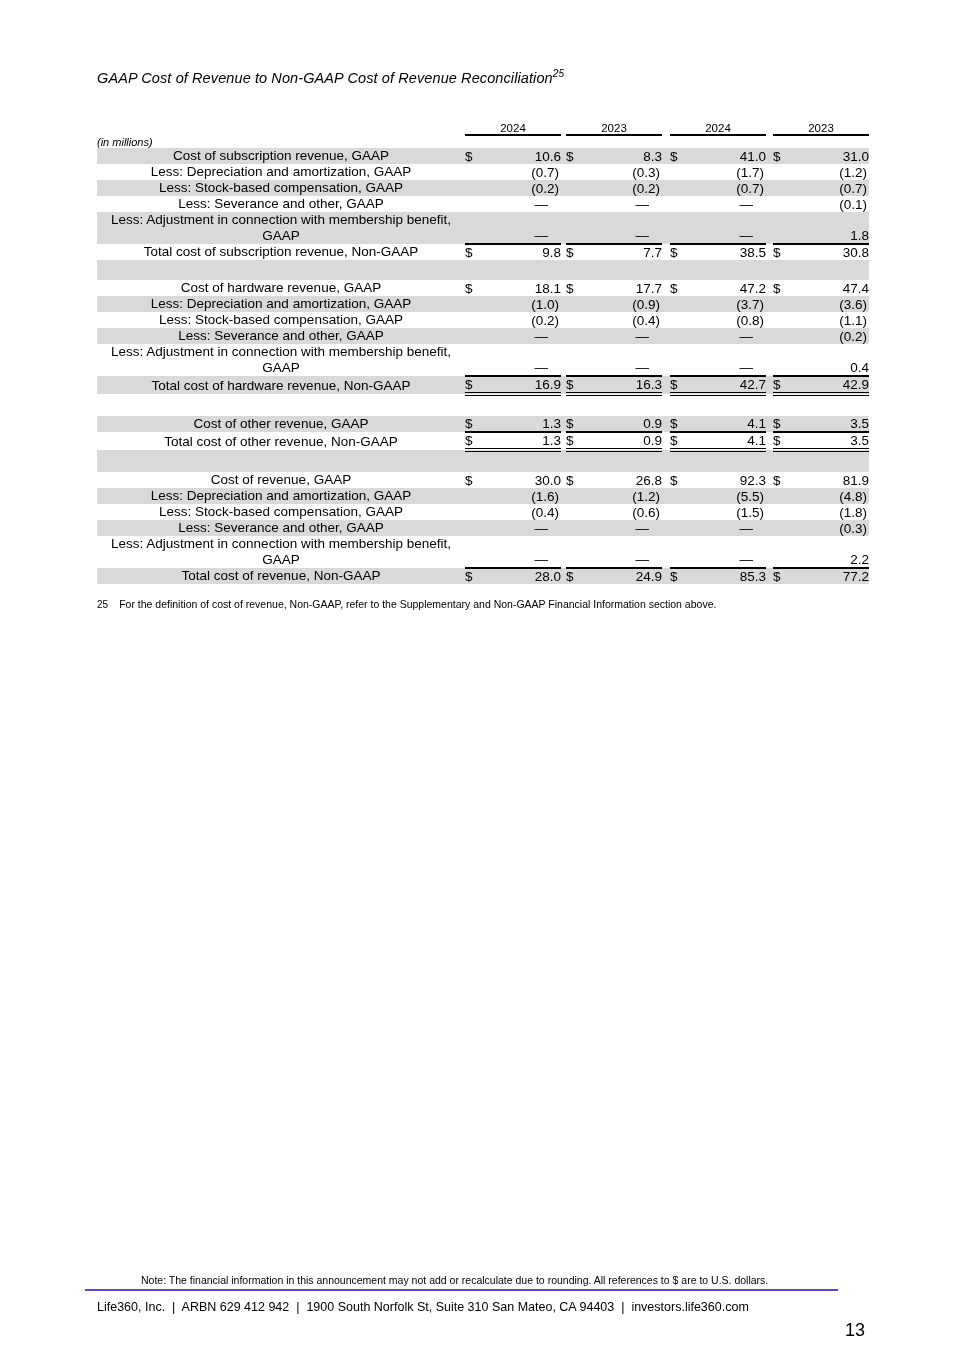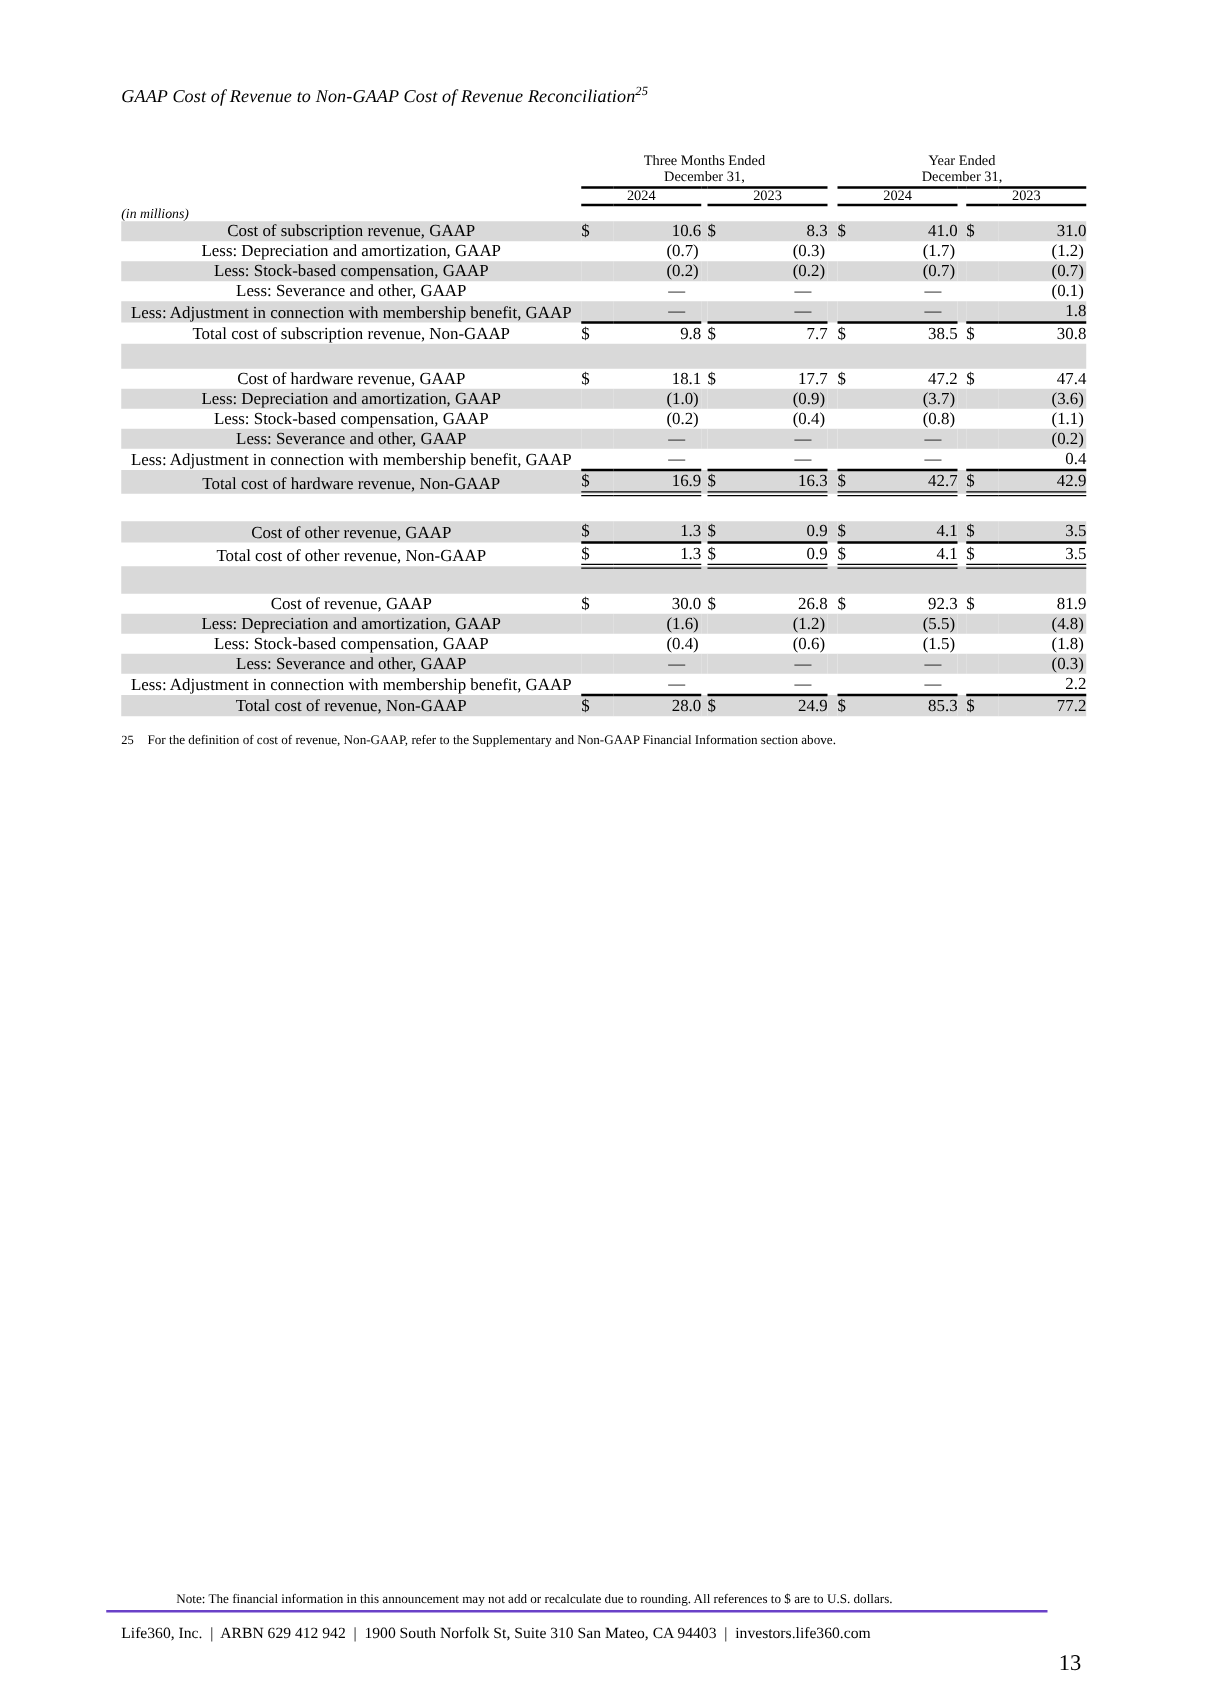--- a/index.html
+++ b/index.html
@@ -1,18 +1,18 @@
 <!DOCTYPE html>
 <html style="--shade: #d9d9d9;"><head>
 <meta charset="utf-8">
 <style>
   html,body { margin:0; padding:0; background:#ffffff; }
   .page {
     position:relative; width:896px; height:1365px; background:#fff;
-    color:#000; font-family:Liberation Serif, serif; overflow:hidden;
+    color:#000; font-family:Liberation Sans, sans-serif; overflow:hidden;
   }
   .content { padding:68px 96px 0 97px; }
   .title { font-style:italic; font-size:14.5px; letter-spacing:.1px; }
   .title sup { font-size:10px; font-style:italic; }
 
   table.recon { border-collapse:collapse; table-layout:fixed; width:772px; margin-top:36px; }
   table.recon th, table.recon td { padding:0; font-weight:normal; vertical-align:bottom; }
 
   .ghead {
     font-weight:bold; font-size:11.5px; line-height:13px; text-align:center;
@@ -65,28 +65,20 @@
         <col style="width:8px">
         <col style="width:26px">
           <col style="width:70px">
         <col style="width:7px">
         <col style="width:26px">
           <col style="width:70px">
       </colgroup>
       <thead>
         <tr>
           <td></td>
-          <th class="ghead" colspan="5">Three Months Ended
-December 31,</th>
-          <td class="gap"></td>
-          <th class="ghead" colspan="5">Year Ended
-December 31,</th>
-        </tr>
-        <tr>
-          <td></td>
           <th class="yhead" colspan="2">2024</th>
           <td class="gap"></td>
           <th class="yhead" colspan="2">2023</th>
           <td class="gap"></td>
           <th class="yhead" colspan="2">2024</th>
           <td class="gap"></td>
           <th class="yhead" colspan="2">2023</th>
         </tr>
         <tr>
           <td class="units" colspan="12">(in millions)</td>

